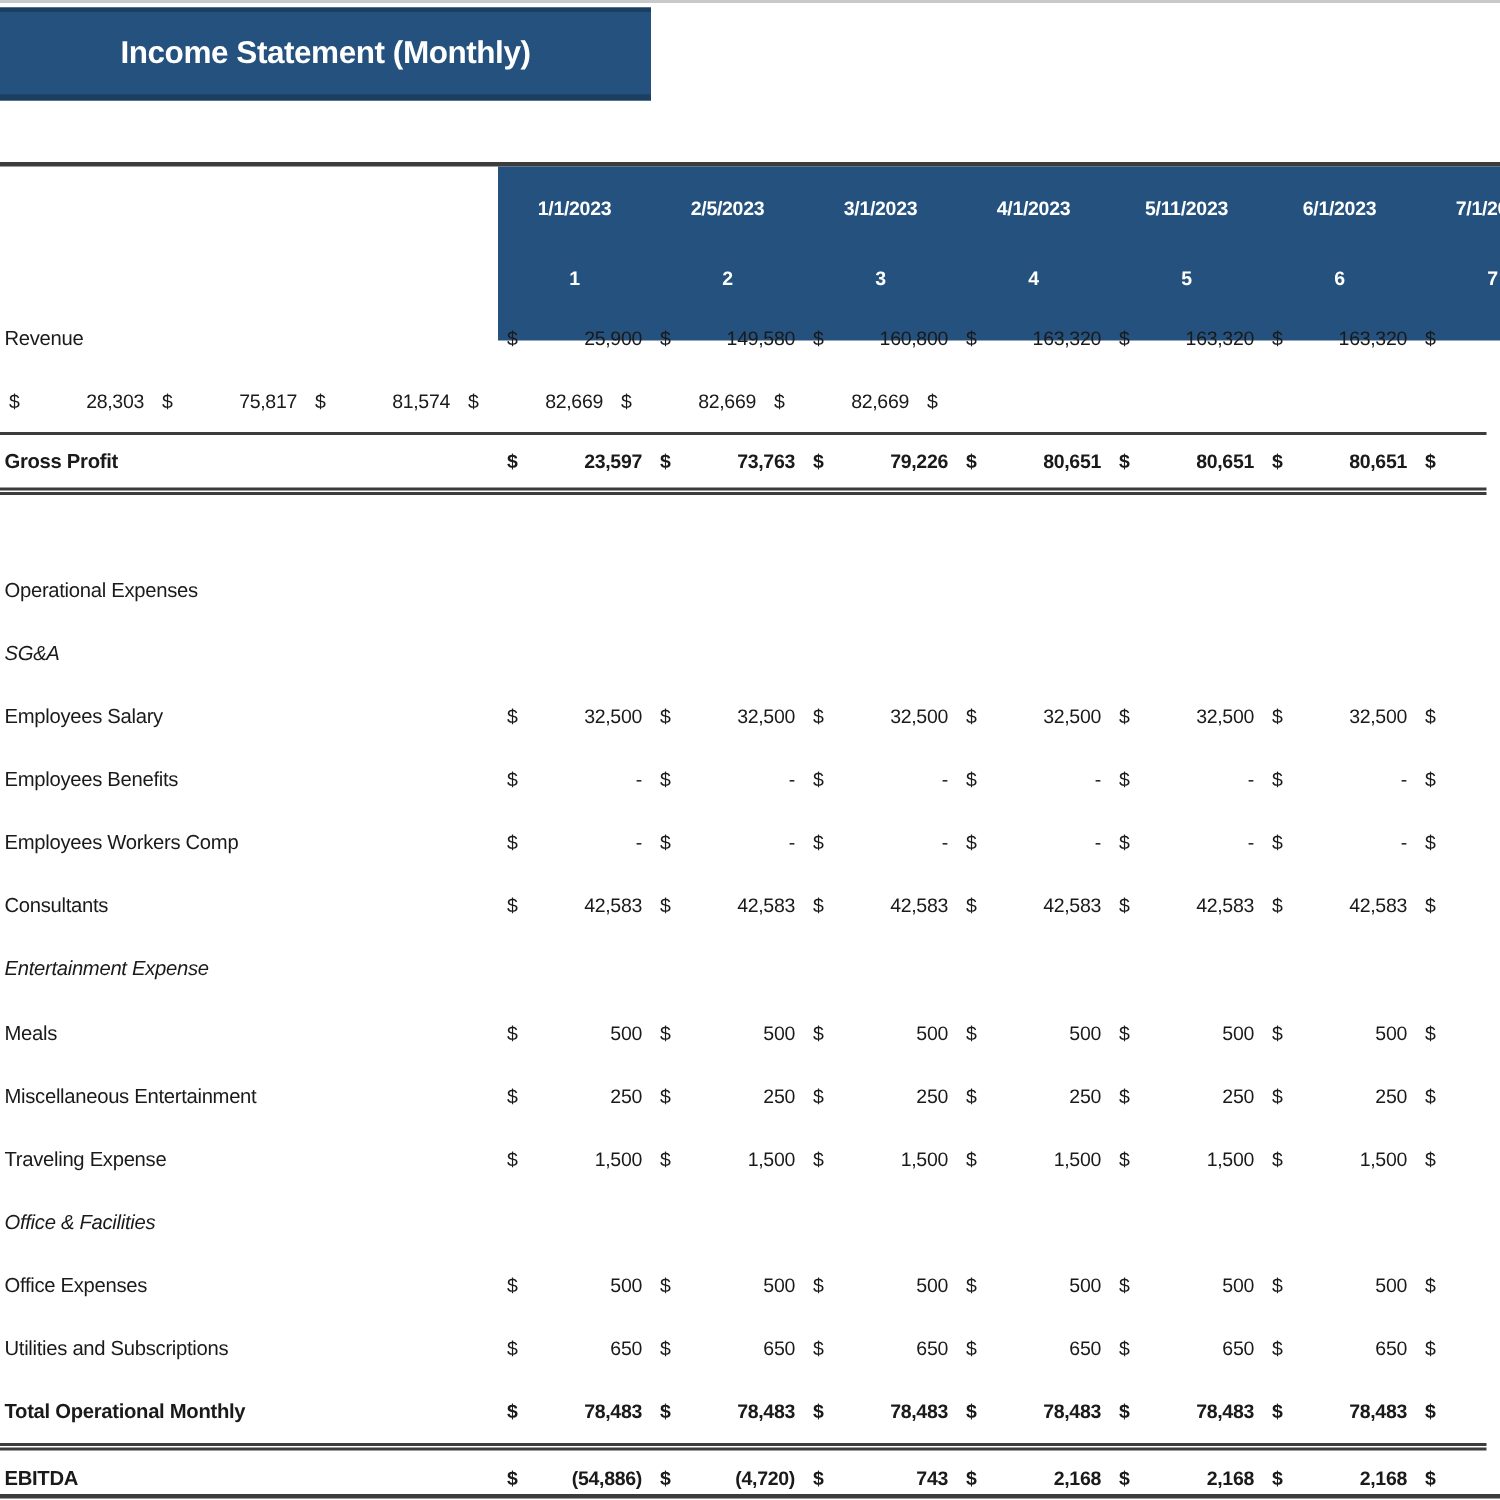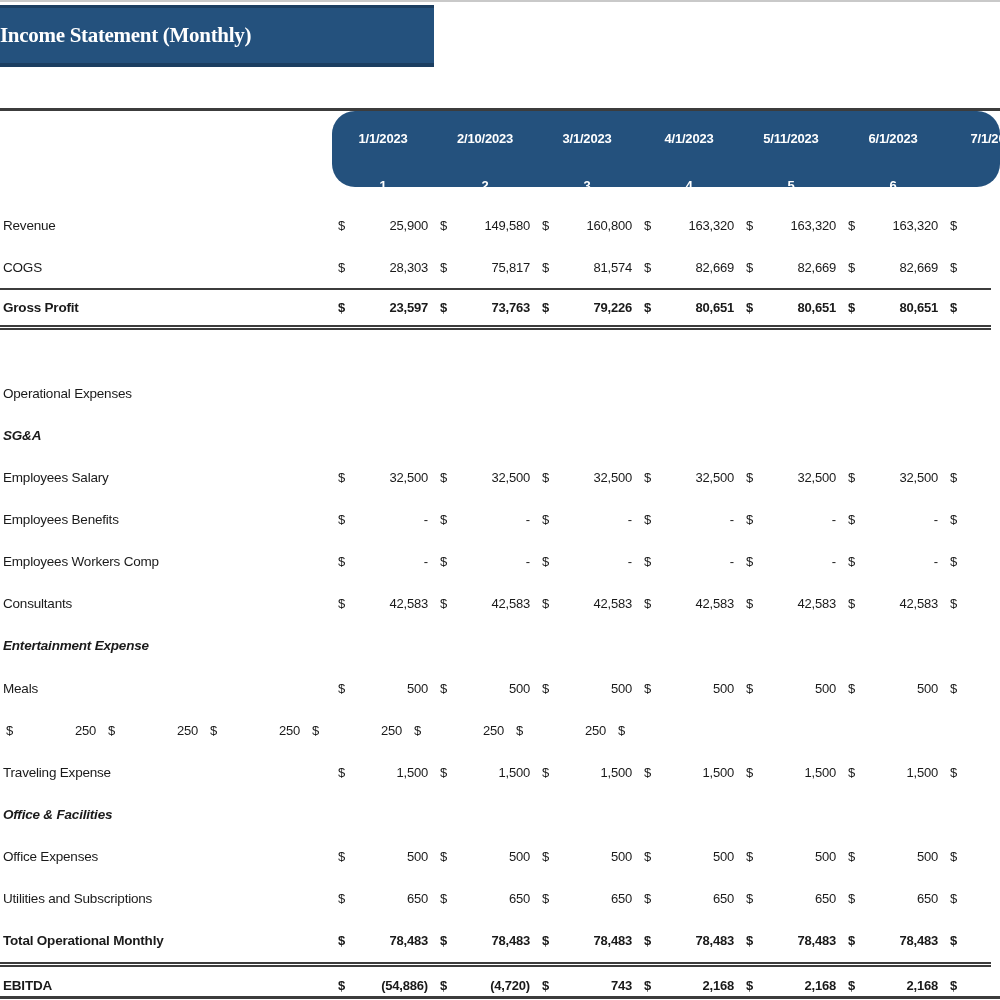--- a/index.html
+++ b/index.html
@@ -7,65 +7,65 @@
     width:1000px; height:1000px; overflow:hidden; position:relative;
     background:#ffffff; color:#1a1a1a;
     font-family:"Liberation Sans", sans-serif;
   }
   .top-edge-line { position:absolute; top:0; left:0; width:1000px; height:2px; background:#c9c9c9; }
   .banner {
     position:absolute; top:5px; left:0; width:434px; height:55px;
     background:var(--blue,#24517D);
     border-top:3px solid var(--blue-dark,#1B3E61);
     border-bottom:4px solid var(--blue-dark,#1B3E61);
-    display:flex; align-items:center; justify-content:flex-start;font-family:Liberation Serif, serif;
+    display:flex; align-items:center; justify-content:center;
   }
   .banner-title { color:#fff; font-weight:bold; font-size:21px; letter-spacing:-0.3px; }
 
   .table-top-line { position:absolute; top:108px; left:0; width:1000px; height:3px; background:var(--line,#3C3C3C); }
   .bottom-line    { position:absolute; top:996px; left:0; width:1000px; height:3px; background:var(--line,#3C3C3C); }
 
   .header-block {
-    position:absolute; left:332px; top:111px; width:668px; height:76px;
-    background:var(--blue,#24517D); overflow:hidden;border-radius:23px;
+    position:absolute; left:332px; top:111px; width:668px; height:116px;
+    background:var(--blue,#24517D); overflow:hidden;
   }
   .hrow1 { display:flex; height:54px; align-items:center; }
   .hrow2 { display:flex; height:40px; align-items:center; }
   .hcell { width:102px; flex:none; text-align:center; color:#fff; font-weight:bold; font-size:13px; letter-spacing:-0.2px; }
 
   .body-block { position:absolute; left:0; top:204px; width:991px; height:796px; overflow:hidden; }
   .row { display:flex; height:42.1px; align-items:center; box-sizing:border-box; width:1046px; }
   .label { width:332px; flex:none; padding-left:3px; font-size:13.5px; box-sizing:border-box; letter-spacing:-0.2px; white-space:nowrap; }
   .cell {
     width:102px; flex:none; display:flex; justify-content:space-between; align-items:center;
     padding:0 6px; box-sizing:border-box; font-size:13px;
   }
   .val { letter-spacing:-0.2px; white-space:nowrap; }
   .row.total { font-weight:bold; }
   .row.section .label { font-weight:normal; }
-  .row.subsection .label { font-weight:bold; font-style:italic; }
+  .row.subsection .label { font-weight:normal; font-style:italic; }
   .r-gross-profit { border-top:2px solid var(--line,#3C3C3C); border-bottom:5px double var(--line,#3C3C3C); }
   .r-ebitda { border-top:5px double var(--line,#3C3C3C); }
   .clip-right { margin-right:40px; }
 </style>
 </head>
 <body>
 
 <div class="top-edge-line"></div>
 
 <div class="banner">
   <div class="banner-title">Income Statement (Monthly)</div>
 </div>
 
 <div class="table-top-line"></div>
 
 <div class="header-block">
   <div class="hrow1">
       <div class="hcell">1/1/2023</div>
-      <div class="hcell">2/10/2023</div>
+      <div class="hcell">2/5/2023</div>
       <div class="hcell">3/1/2023</div>
       <div class="hcell">4/1/2023</div>
       <div class="hcell">5/11/2023</div>
       <div class="hcell">6/1/2023</div>
       <div class="hcell">7/1/2023</div>
     </div>
   <div class="hrow2">
       <div class="hcell">1</div>
       <div class="hcell">2</div>
       <div class="hcell">3</div>
@@ -102,21 +102,20 @@
       <div class="cell">
         <div class="cur">$</div>
         <div class="val">163,320</div>
       </div>
       <div class="cell">
         <div class="cur">$</div>
         <div class="val clip-right" style="color: rgb(201, 150, 47);">1</div>
       </div>
     </div>
     <div class="row data r-cogs">
-      <div class="label">COGS</div>
       <div class="cell">
         <div class="cur">$</div>
         <div class="val">28,303</div>
       </div>
       <div class="cell">
         <div class="cur">$</div>
         <div class="val">75,817</div>
       </div>
       <div class="cell">
         <div class="cur">$</div>
@@ -331,20 +330,21 @@
       <div class="cell">
         <div class="cur">$</div>
         <div class="val">500</div>
       </div>
       <div class="cell">
         <div class="cur">$</div>
         <div class="val"></div>
       </div>
     </div>
     <div class="row data r-miscellaneous-entertainment">
+      <div class="label">Miscellaneous Entertainment</div>
       <div class="cell">
         <div class="cur">$</div>
         <div class="val">250</div>
       </div>
       <div class="cell">
         <div class="cur">$</div>
         <div class="val">250</div>
       </div>
       <div class="cell">
         <div class="cur">$</div>

